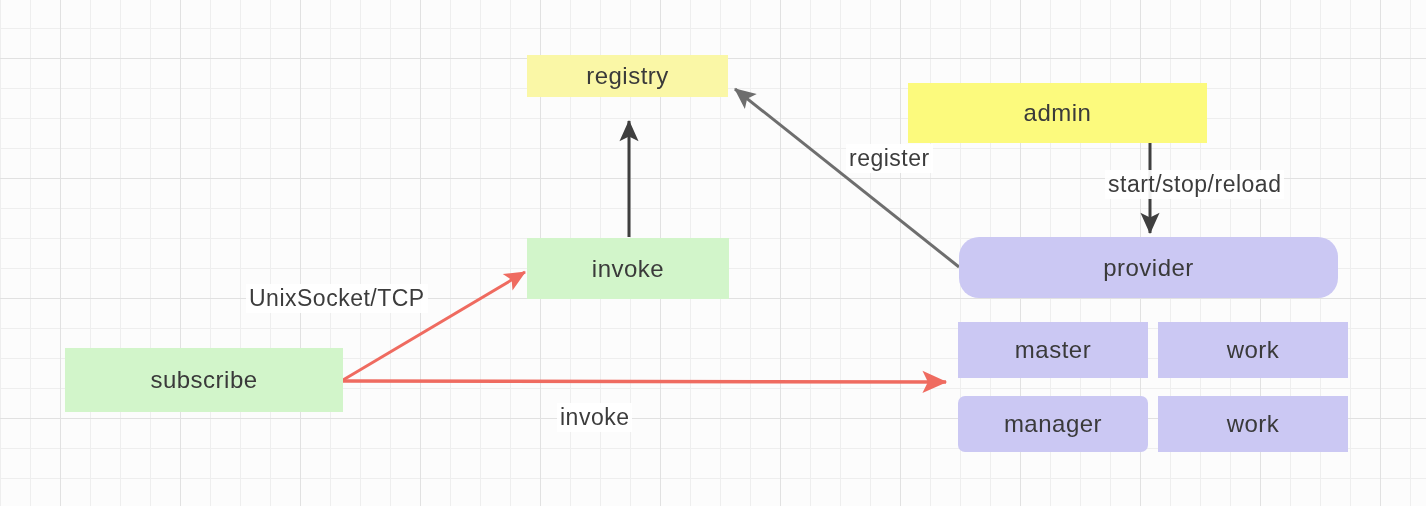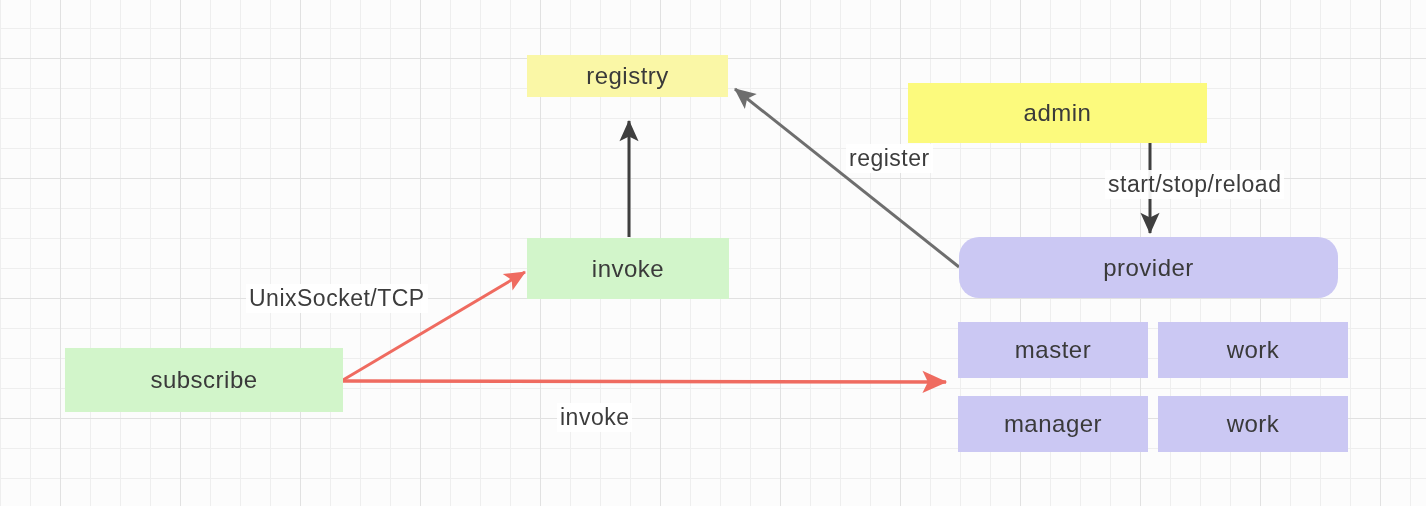--- a/index.html
+++ b/index.html
@@ -113,21 +113,21 @@
   </div>
 
   <div class="node node-master" style="background: rgb(203, 200, 243);">
     <span>master</span>
   </div>
 
   <div class="node node-work-top" style="background: rgb(203, 200, 243);">
     <span>work</span>
   </div>
 
-  <div class="node node-manager" style="background: rgb(203, 200, 243);">
+  <div class="node node-manager" style="background: rgb(203, 200, 243); border-radius: 7px;">
     <span>manager</span>
   </div>
 
   <div class="node node-work-bot" style="background: rgb(203, 200, 243);">
     <span>work</span>
   </div>
 
   <div class="edge-label lbl-register">register</div>
   <div class="edge-label lbl-startstop">start/stop/reload</div>
   <div class="edge-label lbl-unixsocket">UnixSocket/TCP</div>

